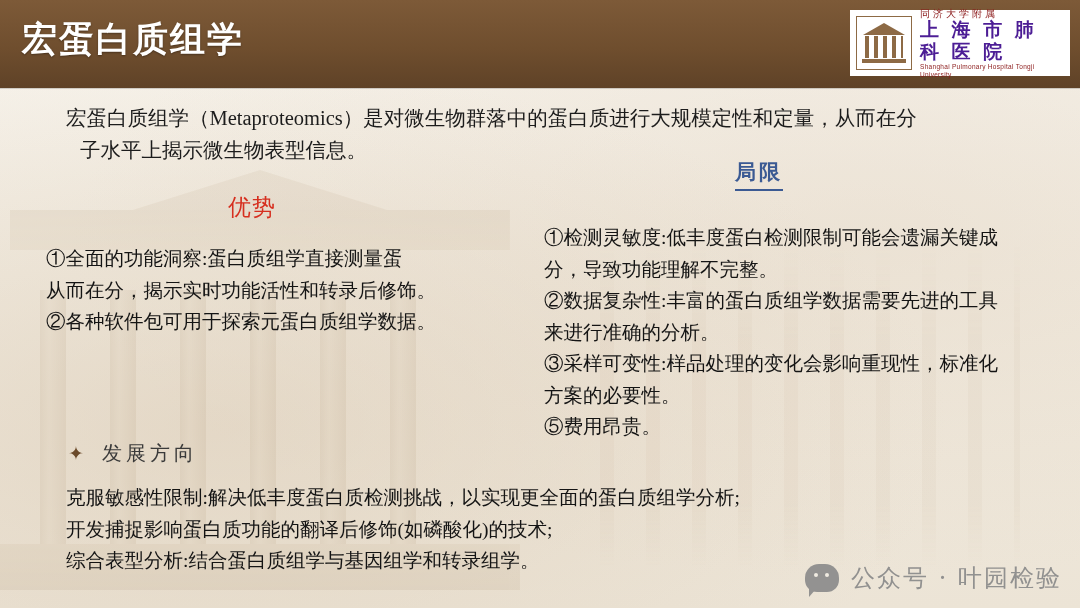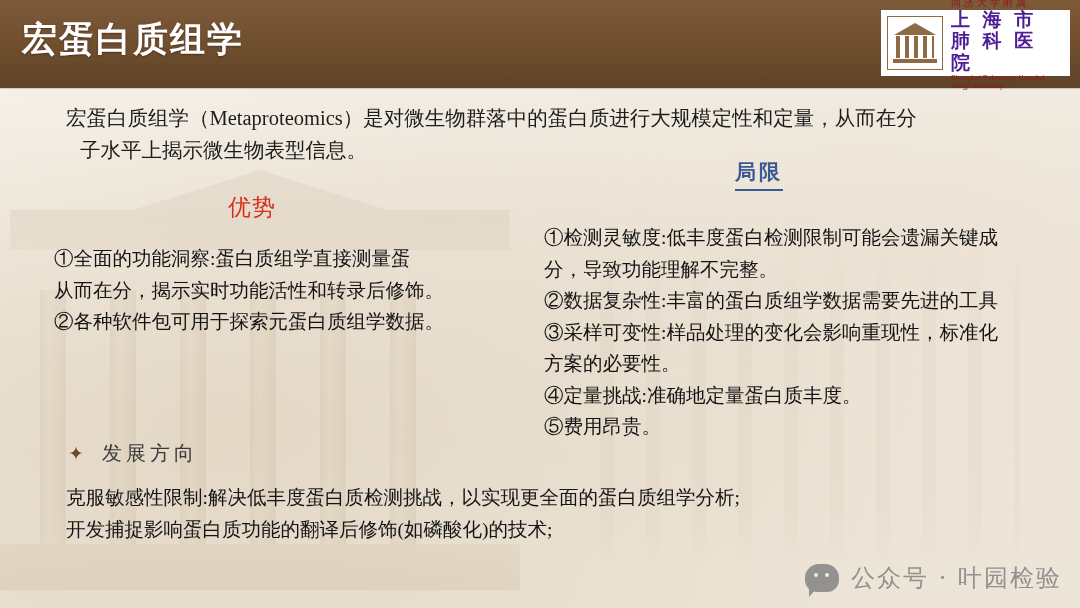--- a/index.html
+++ b/index.html
@@ -98,21 +98,21 @@
     letter-spacing: 2px;
     color: #ffffff;
     font-family: "DejaVu Serif", "Liberation Serif", serif;
     font-weight: 700;
     text-shadow: 0 1px 2px rgba(0,0,0,0.35);
   }
   .logo-box {
     position: absolute;
     right: 10px;
     top: 10px;
-    width: 189px;
+    width: 220px;
     height: 66px;
     background: #ffffff;
     display: flex;
     align-items: center;
     padding: 0 6px;
     box-sizing: border-box;
   }
   .logo-mark {
     width: 56px;
     height: 54px;
@@ -203,21 +203,21 @@
   }
   .heading-blue .underline {
     display: block;
     height: 2px;
     background: #3b5a93;
     margin-top: 3px;
   }
 
   .col-left {
     position: absolute;
-    left: 54px;
+    left: 46px;
     top: 243px;
     width: 430px;
     font-size: 19.5px;
     line-height: 1.62;
     color: #141414;
   }
   .col-right {
     position: absolute;
     left: 544px;
     top: 222px;
@@ -346,33 +346,34 @@
   <div class="col-left">
     <p>①全面的功能洞察:蛋白质组学直接测量蛋</p>
     <p>从而在分，揭示实时功能活性和转录后修饰。</p>
     <p>②各种软件包可用于探索元蛋白质组学数据。</p>
   </div>
 
   <div class="col-right">
     <p>①检测灵敏度:低丰度蛋白检测限制可能会遗漏关键成</p>
     <p>分，导致功能理解不完整。</p>
     <p>②数据复杂性:丰富的蛋白质组学数据需要先进的工具</p>
+    <p>来进行准确的分析。</p>
     <p>③采样可变性:样品处理的变化会影响重现性，标准化</p>
     <p>方案的必要性。</p>
-    <p>④定量挑战:准确地定量蛋白质丰度。</p>
     <p>⑤费用昂贵。</p>
   </div>
 
   <div class="dev-title">
     <span class="star">✦</span>
     <span>发展方向</span>
   </div>
   <div class="dev-body">
     <p>克服敏感性限制:解决低丰度蛋白质检测挑战，以实现更全面的蛋白质组学分析;</p>
     <p>开发捕捉影响蛋白质功能的翻译后修饰(如磷酸化)的技术;</p>
+    <p>综合表型分析:结合蛋白质组学与基因组学和转录组学。</p>
   </div>
 
   <div class="footer-wm">
     <div class="wechat-icon">
       <div class="d1"></div>
         <div class="d2"></div>
     </div>
     <div class="footer-text">公众号 · 叶园检验</div>
   </div>
 

